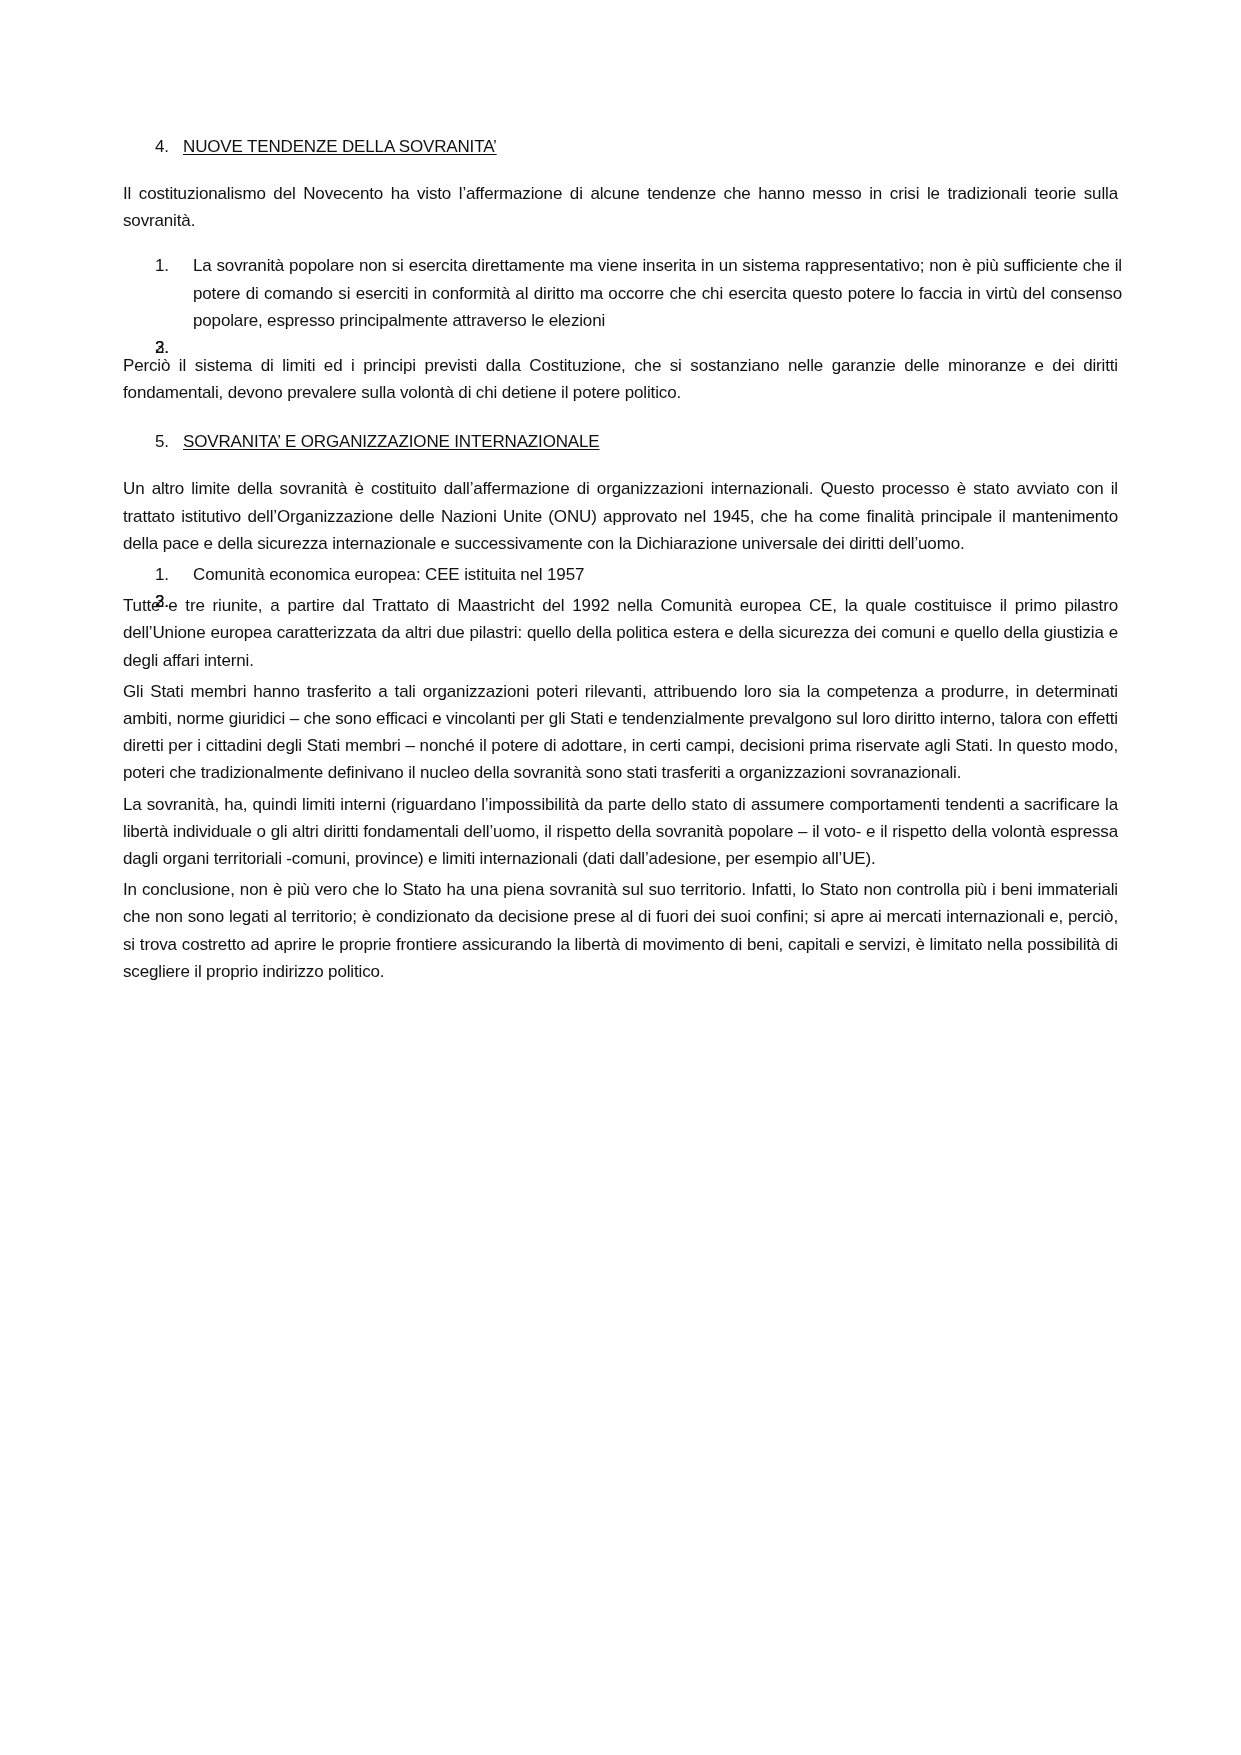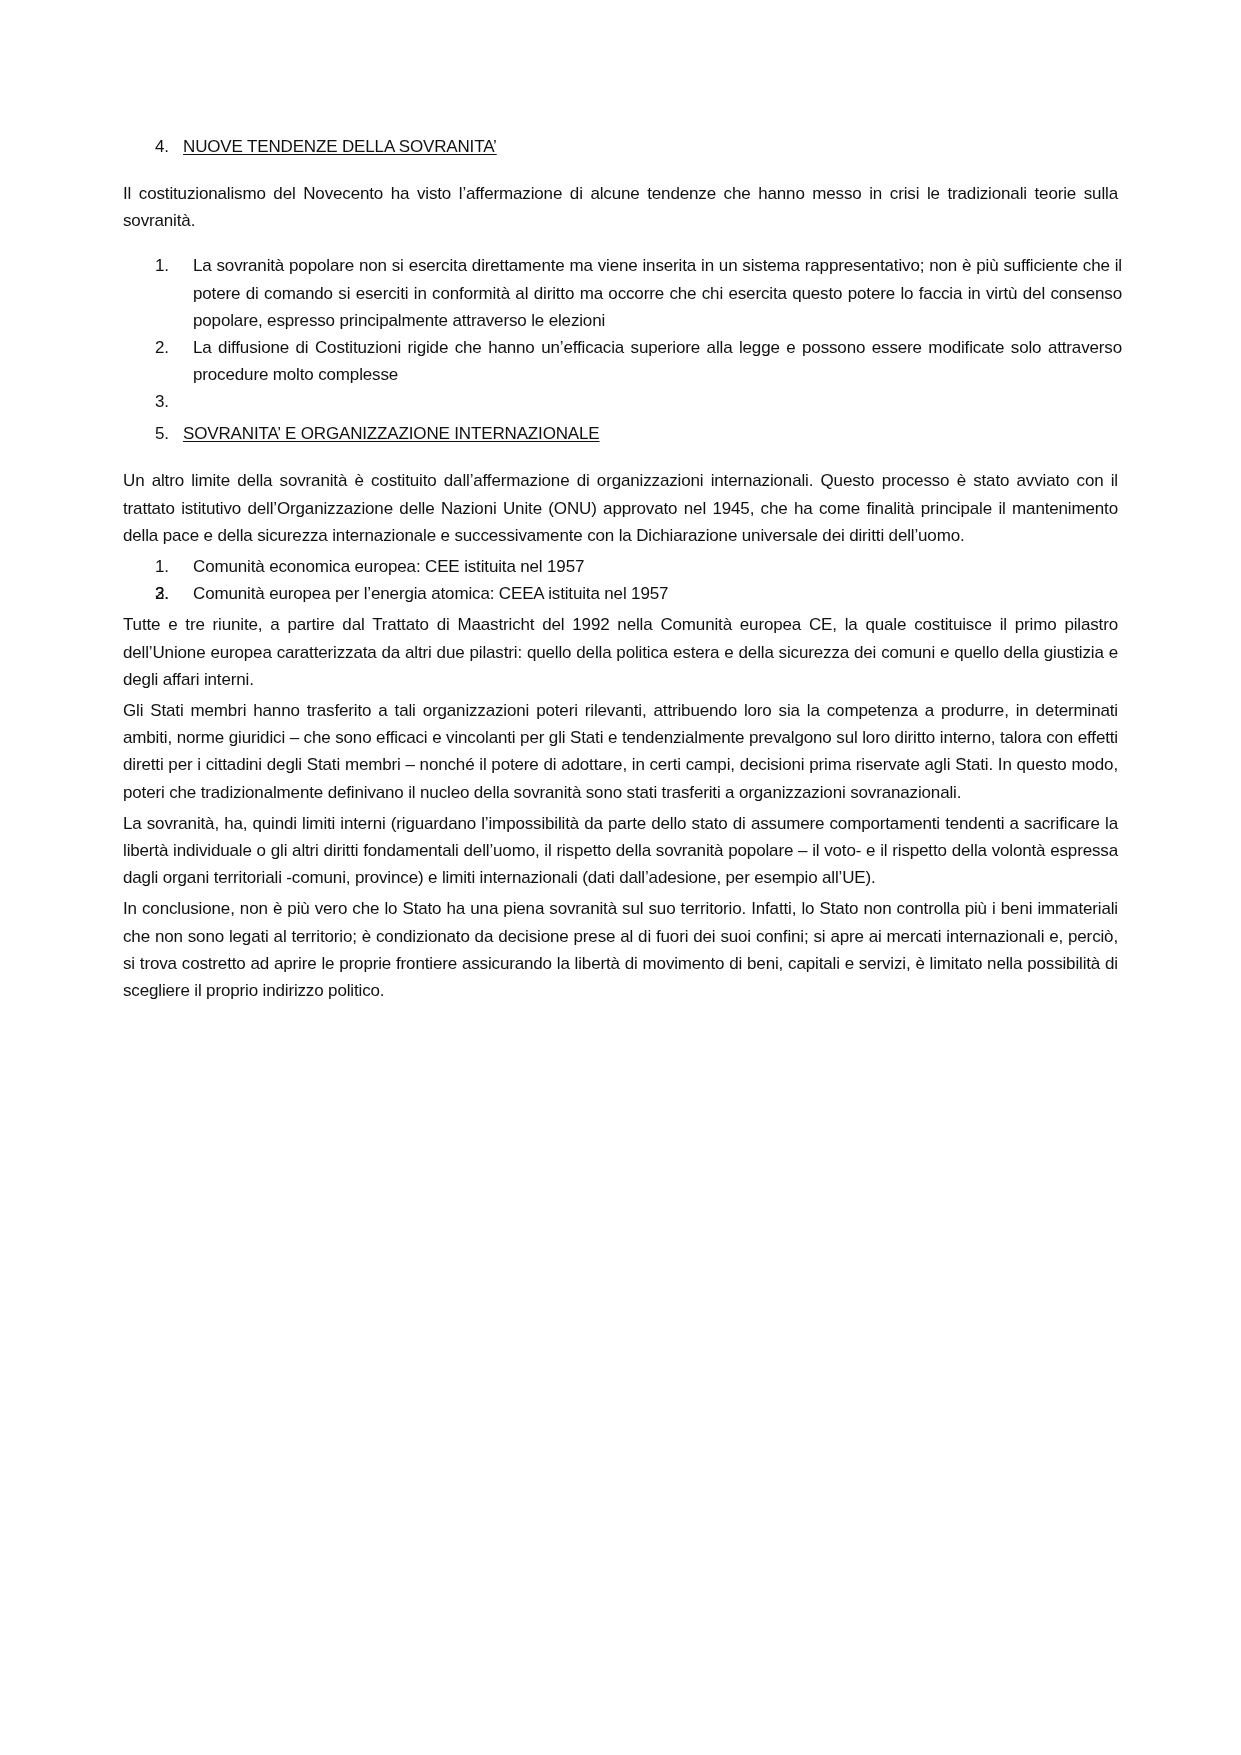--- a/index.html
+++ b/index.html
@@ -28,37 +28,38 @@
   <div class="heading">
     <span class="num">4.</span>
     <span class="ttl">NUOVE TENDENZE DELLA SOVRANITA’</span>
   </div>
 
   <p>Il costituzionalismo del Novecento ha visto l’affermazione di alcune tendenze che hanno messo in crisi le tradizionali teorie sulla sovranità.</p>
   <div class="gap-m"></div>
 
   <ol>
     <li><span class="n">1.</span><span>La sovranità popolare non si esercita direttamente ma viene inserita in un sistema rappresentativo; non è più sufficiente che il potere di comando si eserciti in conformità al diritto ma occorre che chi esercita questo potere lo faccia in virtù del consenso popolare, espresso principalmente attraverso le elezioni</span></li>
-    <li><span class="n">2.</span><span>La diffusione di Costituzioni rigide che hanno un’efficacia superiore alla legge e possono essere modificate solo attraverso procedure molto complesse</span></li>
+    <li><span class="n">2.</span></li>
     <li><span class="n">3.</span></li>
   </ol>
   <div class="gap-m"></div>
 
+  <p>Perciò il sistema di limiti ed i principi previsti dalla Costituzione, che si sostanziano nelle garanzie delle minoranze e dei diritti fondamentali, devono prevalere sulla volontà di chi detiene il potere politico.</p>
   <div class="gap-l"></div>
 
   <div class="heading">
     <span class="num">5.</span>
     <span class="ttl">SOVRANITA’ E ORGANIZZAZIONE INTERNAZIONALE</span>
   </div>
 
   <p>Un altro limite della sovranità è costituito dall’affermazione di organizzazioni internazionali. Questo processo è stato avviato con il trattato istitutivo dell’Organizzazione delle Nazioni Unite (ONU) approvato nel 1945, che ha come finalità principale il mantenimento della pace e della sicurezza internazionale e successivamente con la Dichiarazione universale dei diritti dell’uomo.</p>
 
   <ol>
     <li><span class="n">1.</span><span>Comunità economica europea: CEE istituita nel 1957</span></li>
     <li><span class="n">2.</span></li>
-    <li><span class="n">3.</span><span>Comunità europea per l’energia atomica: CEEA istituita nel 1957</span></li>
+    <li><span class="n">3.</span></li>
   </ol>
 
   <p>Tutte e tre riunite, a partire dal Trattato di Maastricht del 1992 nella Comunità europea CE, la quale costituisce il primo pilastro dell’Unione europea caratterizzata da altri due pilastri: quello della politica estera e della sicurezza dei comuni e quello della giustizia e degli affari interni.</p>
   <p>Gli Stati membri hanno trasferito a tali organizzazioni poteri rilevanti, attribuendo loro sia la competenza a produrre, in determinati ambiti, norme giuridici – che sono efficaci e vincolanti per gli Stati e tendenzialmente prevalgono sul loro diritto interno, talora con effetti diretti per i cittadini degli Stati membri – nonché il potere di adottare, in certi campi, decisioni prima riservate agli Stati. In questo modo, poteri che tradizionalmente definivano il nucleo della sovranità sono stati trasferiti a organizzazioni sovranazionali.</p>
   <p>La sovranità, ha, quindi limiti interni (riguardano l’impossibilità da parte dello stato di assumere comportamenti tendenti a sacrificare la libertà individuale o gli altri diritti fondamentali dell’uomo, il rispetto della sovranità popolare – il voto- e il rispetto della volontà espressa dagli organi territoriali -comuni, province) e limiti internazionali (dati dall’adesione, per esempio all’UE).</p>
   <p>In conclusione, non è più vero che lo Stato ha una piena sovranità sul suo territorio. Infatti, lo Stato non controlla più i beni immateriali che non sono legati al territorio; è condizionato da decisione prese al di fuori dei suoi confini; si apre ai mercati internazionali e, perciò, si trova costretto ad aprire le proprie frontiere assicurando la libertà di movimento di beni, capitali e servizi, è limitato nella possibilità di scegliere il proprio indirizzo politico.</p>
 </div>
 
 </body></html>

